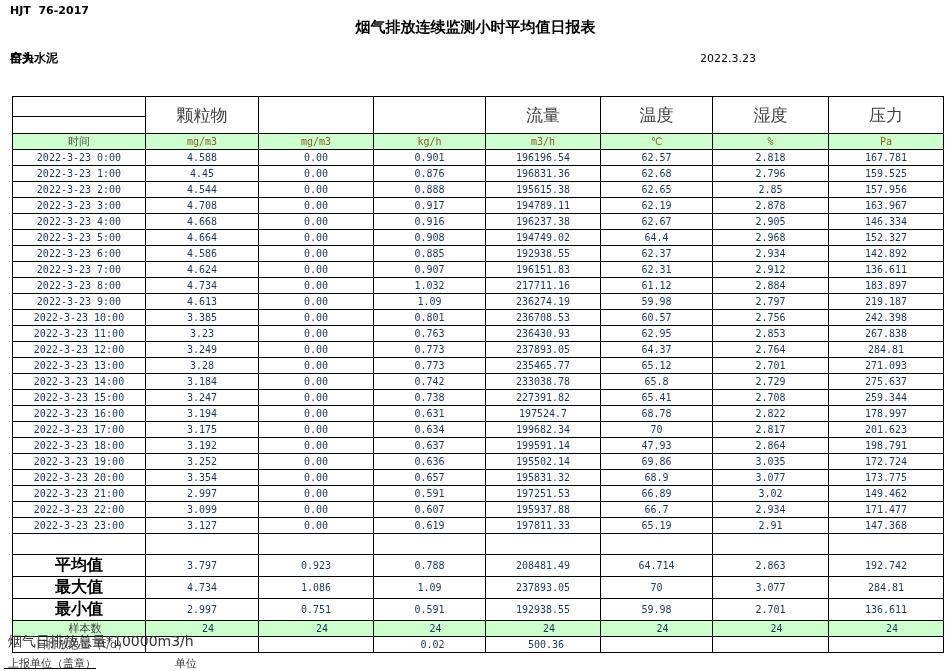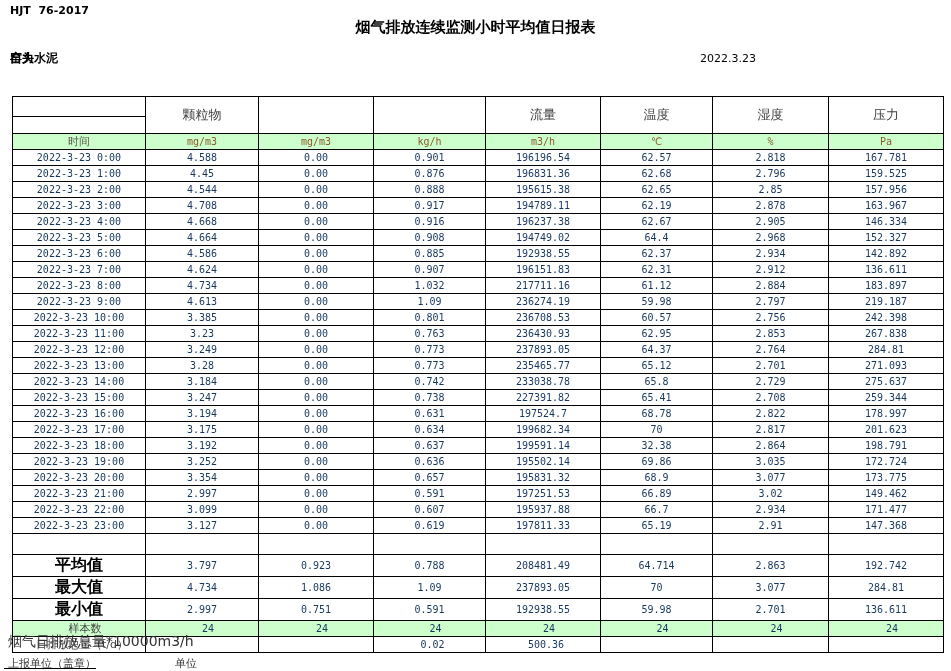--- a/index.html
+++ b/index.html
@@ -19,21 +19,21 @@
   }
   table.report td{
     border:1px solid #000;text-align:center;vertical-align:middle;
     padding:0;font-size:10px;height:15px;overflow:hidden;white-space:nowrap;
     font-family:"DejaVu Sans Mono","DejaVu Sans",sans-serif;
     color:#16365c;
   }
   tr.hrowA td{height:19px;border-bottom:none;}
   tr.hrowA td.merged{border-bottom:1px solid #000;}
   tr.hrowB td{height:16px;}
-  tr.hrowA td, tr.hrowB td{color:#404040;font-size:13px;font-family:"DejaVu Sans",sans-serif;}
+  tr.hrowA td, tr.hrowB td{color:#404040;font-size:17px;font-family:"DejaVu Sans",sans-serif;}
   tr.units td{background:#ccffcc;color:#8a5a2a;height:15px;}
   tr.units td:first-child{color:#55564a;font-family:"DejaVu Sans",sans-serif;font-size:11px;}
   tr.datarow td{height:15px;}
   tr.spacer td{height:20px;}
   tr.stat td{height:16px;}
   tr.stat td.lbl{font-weight:bold;color:#000000;font-size:16px;font-family:Liberation Sans, sans-serif;}
   tr.samples td{background:#ccffcc;height:15px;padding-left:12px;}
   tr.samples td.lbl{color:#404040;font-size:11px;font-family:"DejaVu Sans",sans-serif;}
   tr.total td{height:15px;padding-left:6px;}
   tr.total td.lbl{color:#404040;font-size:11px;font-family:"DejaVu Sans",sans-serif;}
@@ -268,21 +268,21 @@
         <td>70</td>
         <td>2.817</td>
         <td>201.623</td>
       </tr>
       <tr class="datarow">
         <td>2022-3-23 18:00</td>
         <td>3.192</td>
         <td>0.00</td>
         <td>0.637</td>
         <td>199591.14</td>
-        <td>32.38</td>
+        <td>47.93</td>
         <td>2.864</td>
         <td>198.791</td>
       </tr>
       <tr class="datarow">
         <td>2022-3-23 19:00</td>
         <td>3.252</td>
         <td>0.00</td>
         <td>0.636</td>
         <td>195502.14</td>
         <td>69.86</td>

